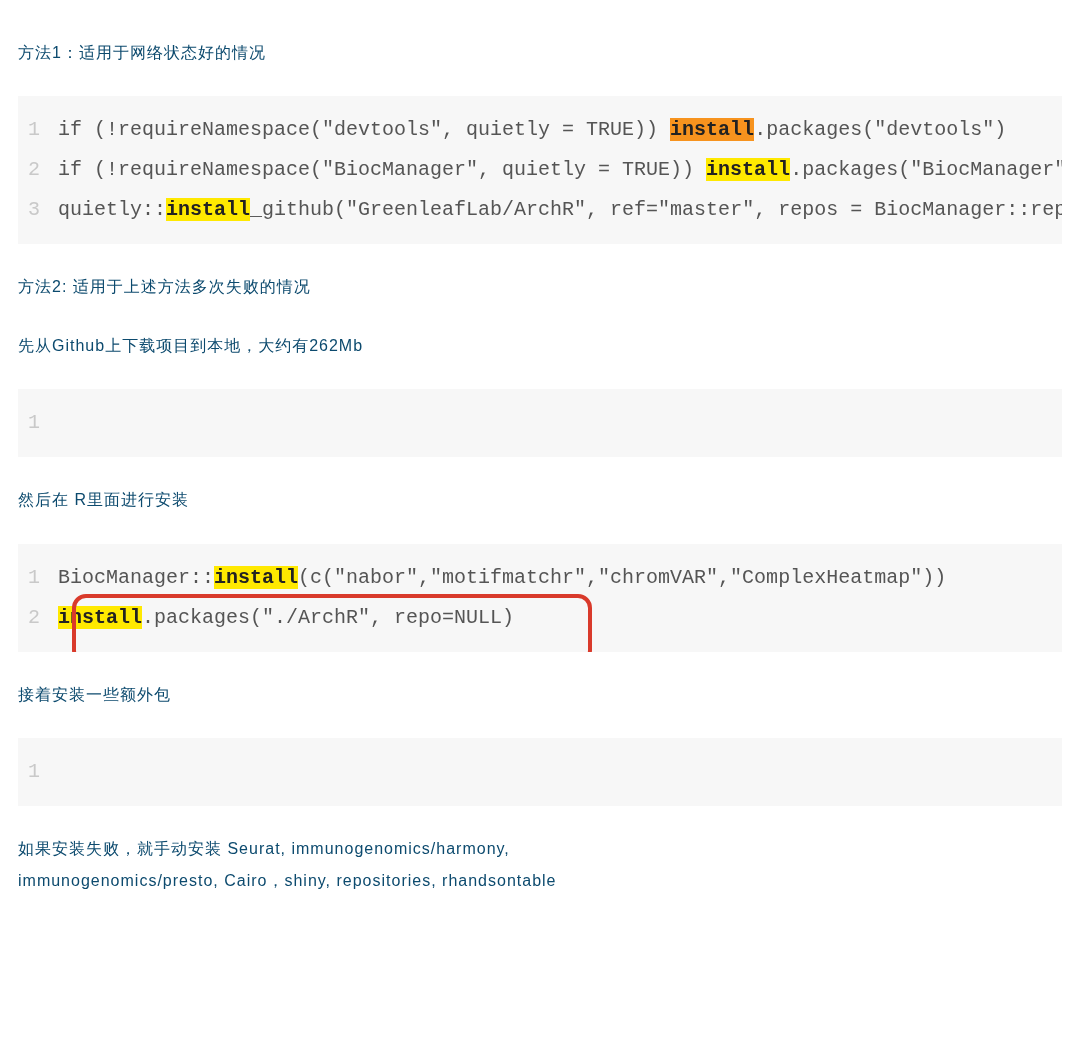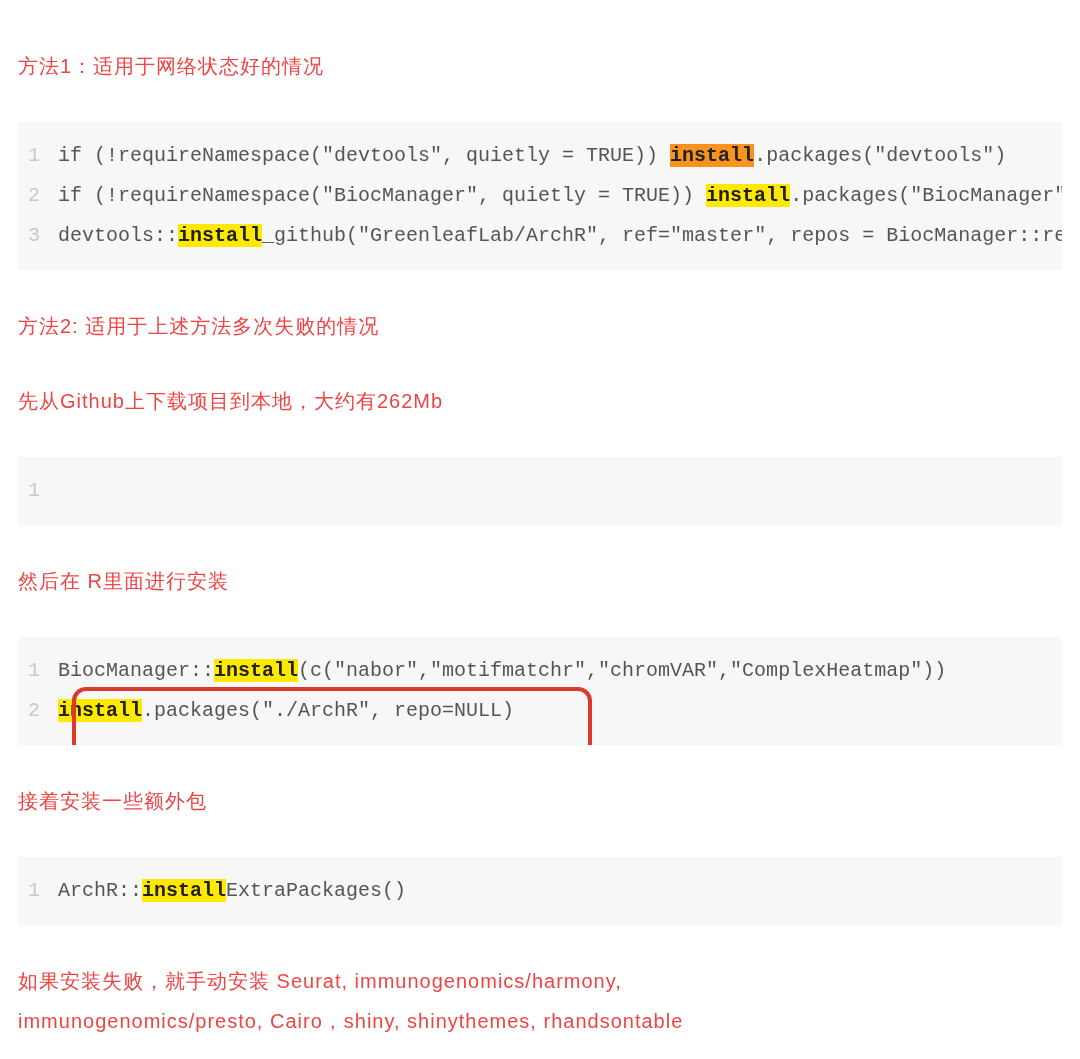--- a/index.html
+++ b/index.html
@@ -8,23 +8,23 @@
       width: 1080px;
       background: #fff;
       color: #333;
       font-size: 20px;
       line-height: 1.9;
       padding: 10px 18px 30px 18px;
       overflow-x: hidden;
     }
     .para {
       letter-spacing: 1px;
-      margin: 37px 0;
-      font-size: 20px;
-      color: #ef4444;
+      margin: 28px 0;
+      font-size: 16px;
+      color: #0c4a6e;
     }
     .codeblock {
       background: #f7f7f7;
       padding: 14px 0;
       margin: 18px 0;
       overflow: hidden;
       white-space: nowrap;
     }
     .codeline {
       display: flex;
@@ -76,21 +76,21 @@
   <div class="codeline">
     <span class="lineno">1</span>
     <span class="codecontent"><span>if (!requireNamespace("devtools", quietly = TRUE)) </span><span class="hl-orange">install</span><span>.packages("devtools")</span></span>
   </div>
   <div class="codeline">
     <span class="lineno">2</span>
     <span class="codecontent"><span>if (!requireNamespace("BiocManager", quietly = TRUE)) </span><span class="hl-yellow">install</span><span>.packages("BiocManager")</span></span>
   </div>
   <div class="codeline">
     <span class="lineno">3</span>
-    <span class="codecontent"><span>devtools::</span><span class="hl-yellow">install</span><span>_github("GreenleafLab/ArchR", ref="master", repos = BiocManager::repositories())</span></span>
+    <span class="codecontent"><span>quietly::</span><span class="hl-yellow">install</span><span>_github("GreenleafLab/ArchR", ref="master", repos = BiocManager::repositories())</span></span>
   </div>
 </div>
 
 <p class="para">方法2:  适用于上述方法多次失败的情况</p>
 
 <p class="para">先从Github上下载项目到本地，大约有262Mb</p>
 
 <div class="codeblock">
   <div class="codeline">
     <span class="lineno">1</span>
@@ -109,18 +109,17 @@
     <span class="codecontent"><span class="hl-yellow">install</span><span>.packages("./ArchR", repo=NULL)</span></span>
   </div>
   <div class="redbox" style="left:54px; top:50px; width:520px; height:70px;"></div>
 </div>
 
 <p class="para">接着安装一些额外包</p>
 
 <div class="codeblock">
   <div class="codeline">
     <span class="lineno">1</span>
-    <span class="codecontent"><span>ArchR::</span><span class="hl-yellow">install</span><span>ExtraPackages()</span></span>
   </div>
 </div>
 
 <p class="para" style="margin-bottom:2px">如果安装失败，就手动安装 Seurat, immunogenomics/harmony,</p>
-<p class="para" style="margin-top:2px"> immunogenomics/presto,   Cairo，shiny, shinythemes, rhandsontable</p>
+<p class="para" style="margin-top:2px"> immunogenomics/presto,   Cairo，shiny, repositories, rhandsontable</p>
 
 </body></html>

